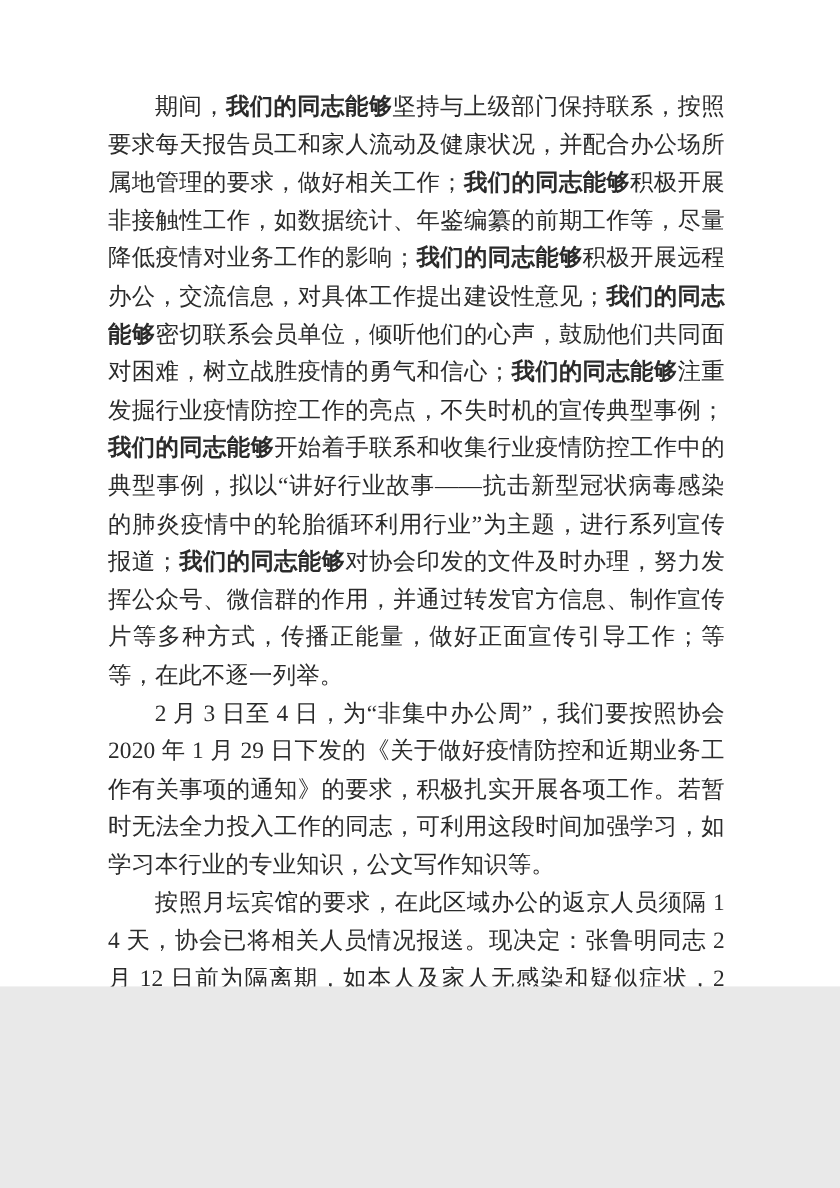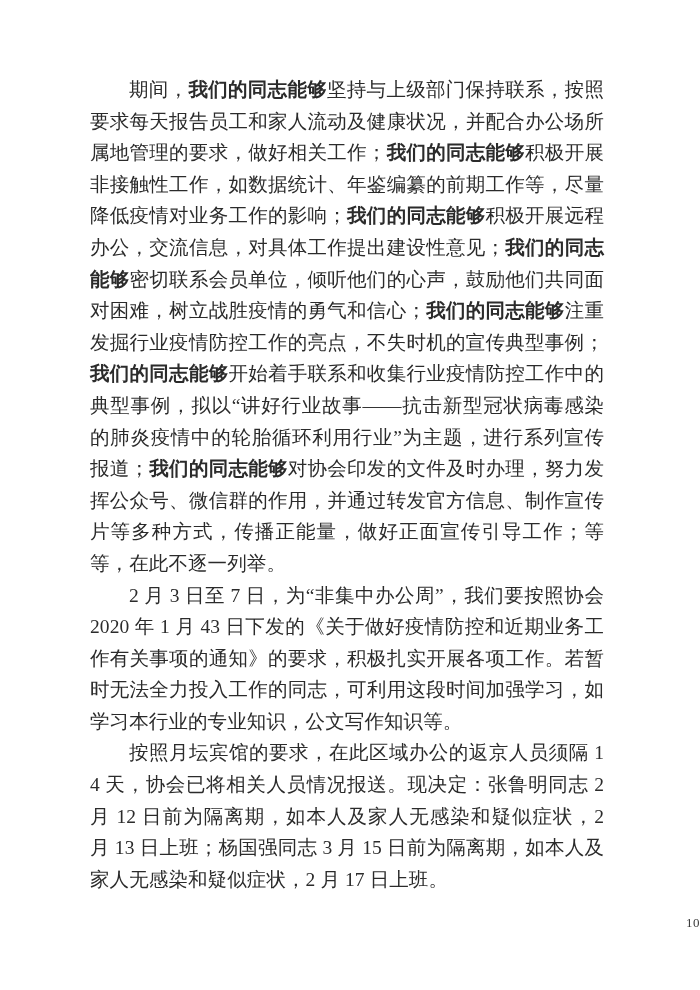--- a/index.html
+++ b/index.html
@@ -8,21 +8,21 @@
   }
   body {
     width: 700px;
     height: 990px;
     background: #e9e9e9;
     font-family: "Liberation Serif", "DejaVu Serif", serif;
   }
   .page {
     position: relative;
     width: 700px;
-    height: 990px;
+    height: 822px;
     background: #ffffff;
     color: #2b2b2b;
     overflow: hidden;
   }
   .doc-body {
     position: absolute;
     left: 90px;
     top: 74px;
     width: 514px;
   }
@@ -50,17 +50,17 @@
     color: #3a3a3a;
     letter-spacing: 0.5px;
   }
 </style>
 </head>
 <body>
 
 <div class="page">
   <div class="doc-body">
       <p class="para"><span>期间，</span><span class="bold">我们的同志能够</span><span>坚持与上级部门保持联系，按照要求每天报告员工和家人流动及健康状况，并配合办公场所属地管理的要求，做好相关工作；</span><span class="bold">我们的同志能够</span><span>积极开展非接触性工作，如数据统计、年鉴编纂的前期工作等，尽量降低疫情对业务工作的影响；</span><span class="bold">我们的同志能够</span><span>积极开展远程办公，交流信息，对具体工作提出建设性意见；</span><span class="bold">我们的同志能够</span><span>密切联系会员单位，倾听他们的心声，鼓励他们共同面对困难，树立战胜疫情的勇气和信心；</span><span class="bold">我们的同志能够</span><span>注重发掘行业疫情防控工作的亮点，不失时机的宣传典型事例；</span><span class="bold">我们的同志能够</span><span>开始着手联系和收集行业疫情防控工作中的典型事例，拟以“讲好行业故事——抗击新型冠状病毒感染的肺炎疫情中的轮胎循环利用行业”为主题，进行系列宣传报道；</span><span class="bold">我们的同志能够</span><span>对协会印发的文件及时办理，努力发挥公众号、微信群的作用，并通过转发官方信息、制作宣传片等多种方式，传播正能量，做好正面宣传引导工作；等等，在此不逐一列举。</span></p>
-      <p class="para"><span>2 月 3 日至 7 日，为“非集中办公周”，我们要按照协会 2020 年 1 月 43 日下发的《关于做好疫情防控和近期业务工作有关事项的通知》的要求，积极扎实开展各项工作。若暂时无法全力投入工作的同志，可利用这段时间加强学习，如学习本行业的专业知识，公文写作知识等。</span></p>
+      <p class="para"><span>2 月 3 日至 4 日，为“非集中办公周”，我们要按照协会 2020 年 1 月 29 日下发的《关于做好疫情防控和近期业务工作有关事项的通知》的要求，积极扎实开展各项工作。若暂时无法全力投入工作的同志，可利用这段时间加强学习，如学习本行业的专业知识，公文写作知识等。</span></p>
       <p class="para"><span>按照月坛宾馆的要求，在此区域办公的返京人员须隔 14 天，协会已将相关人员情况报送。现决定：张鲁明同志 2 月 12 日前为隔离期，如本人及家人无感染和疑似症状，2 月 13 日上班；杨国强同志 3 月 15 日前为隔离期，如本人及家人无感染和疑似症状，2 月 17 日上班。</span></p>
     </div>
   <div class="page-number">10</div>
 </div>
 
 </body></html>

